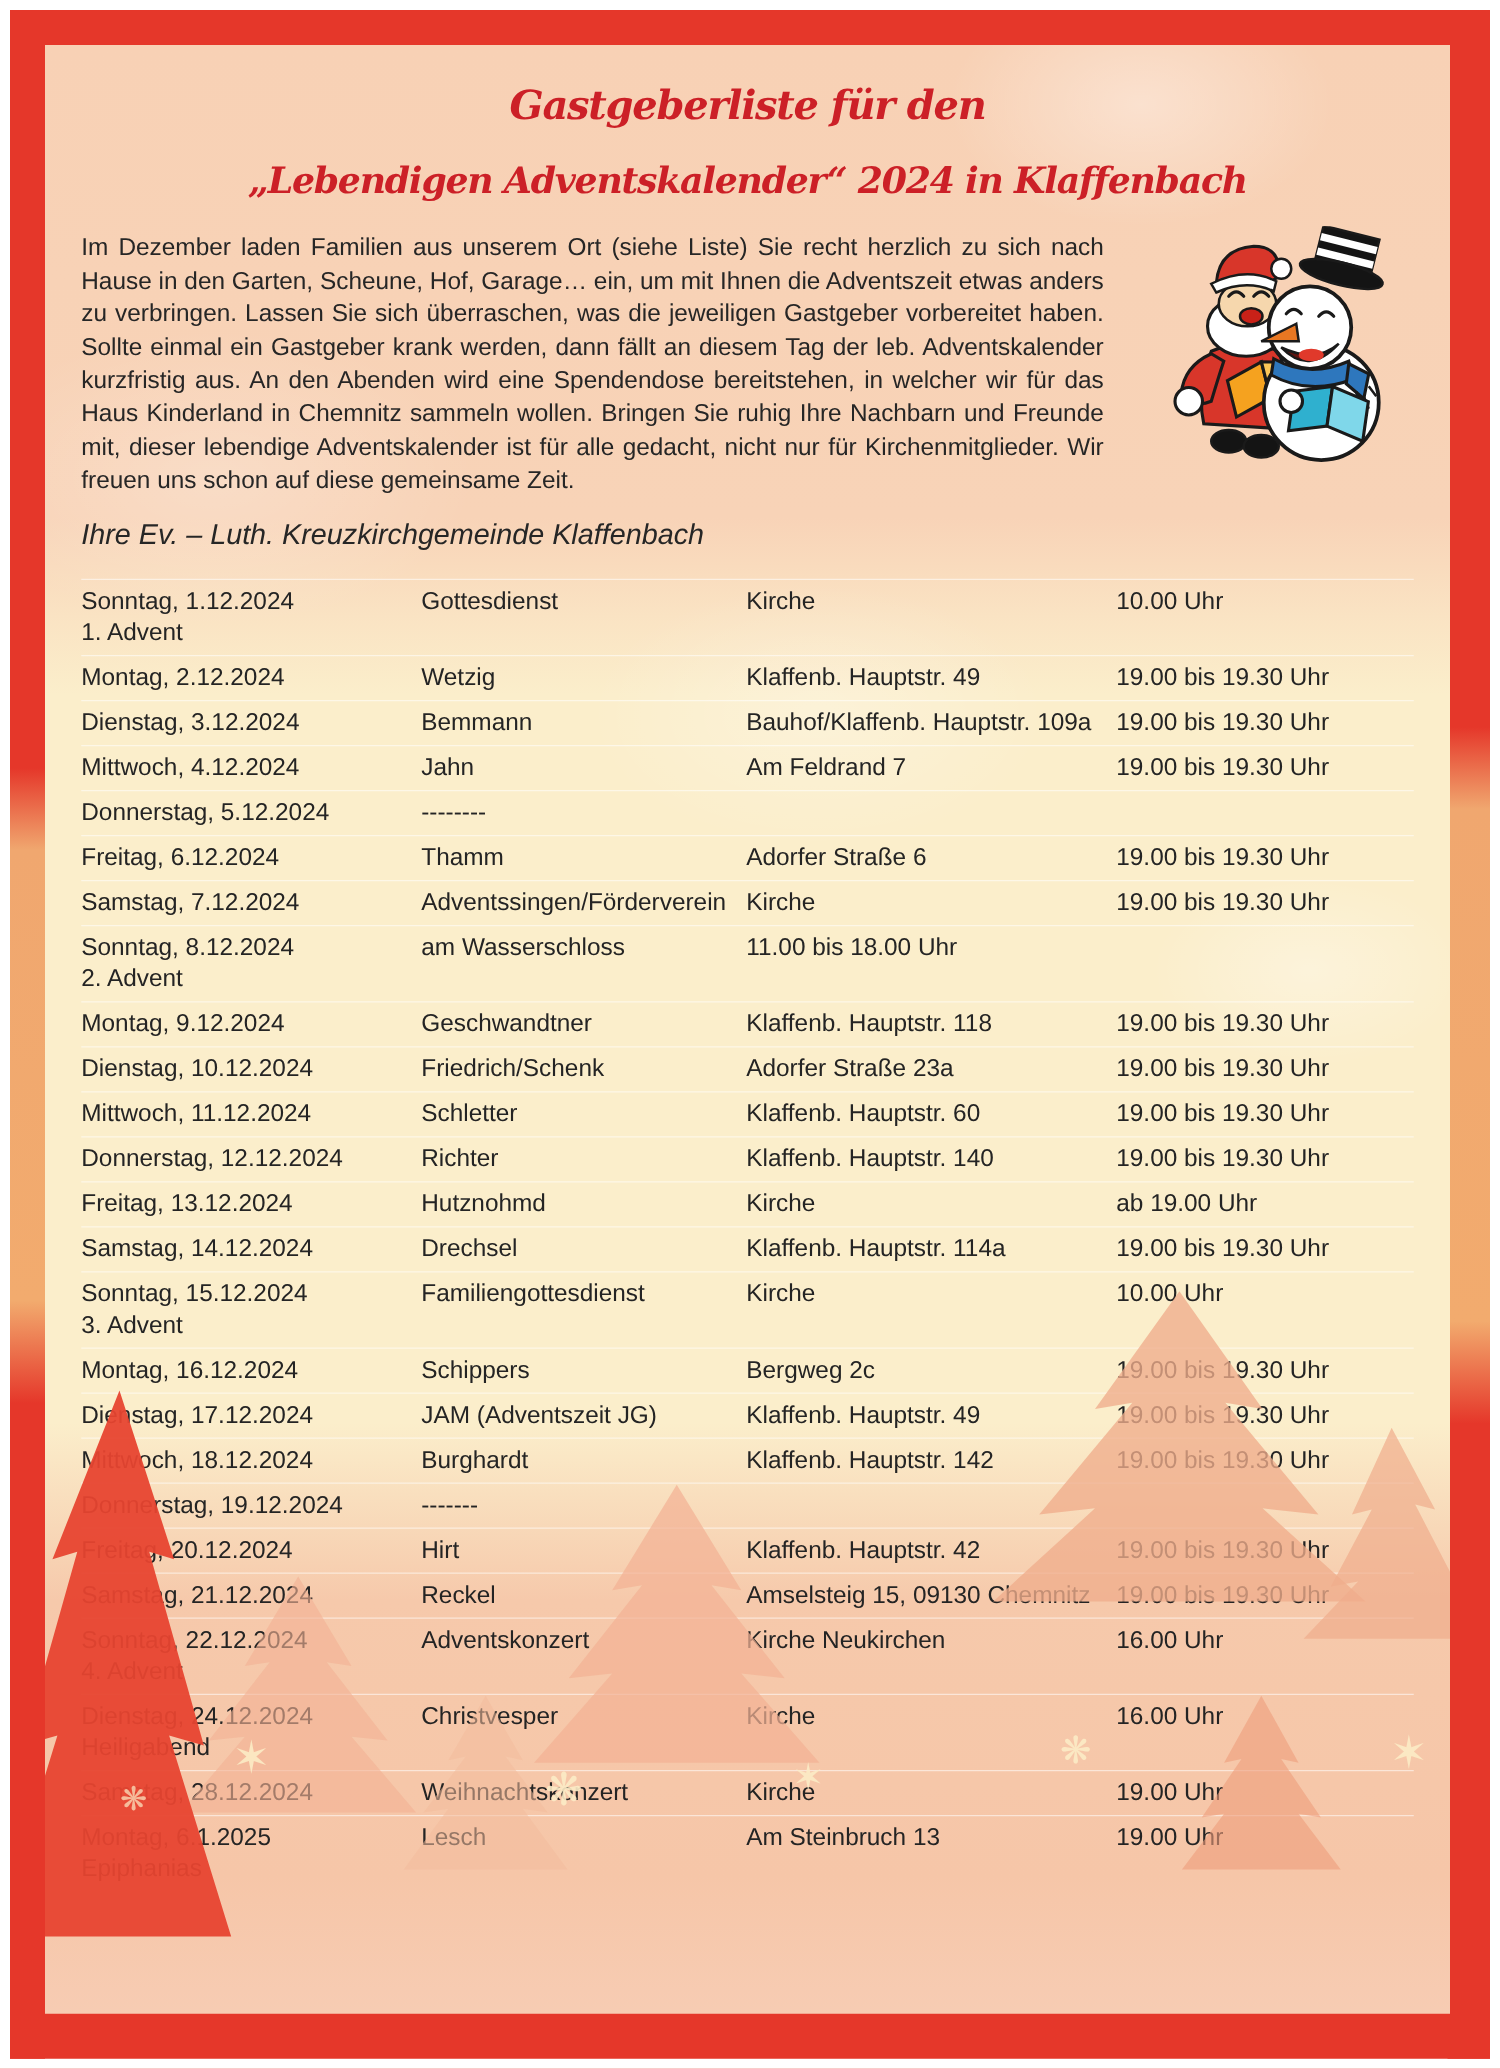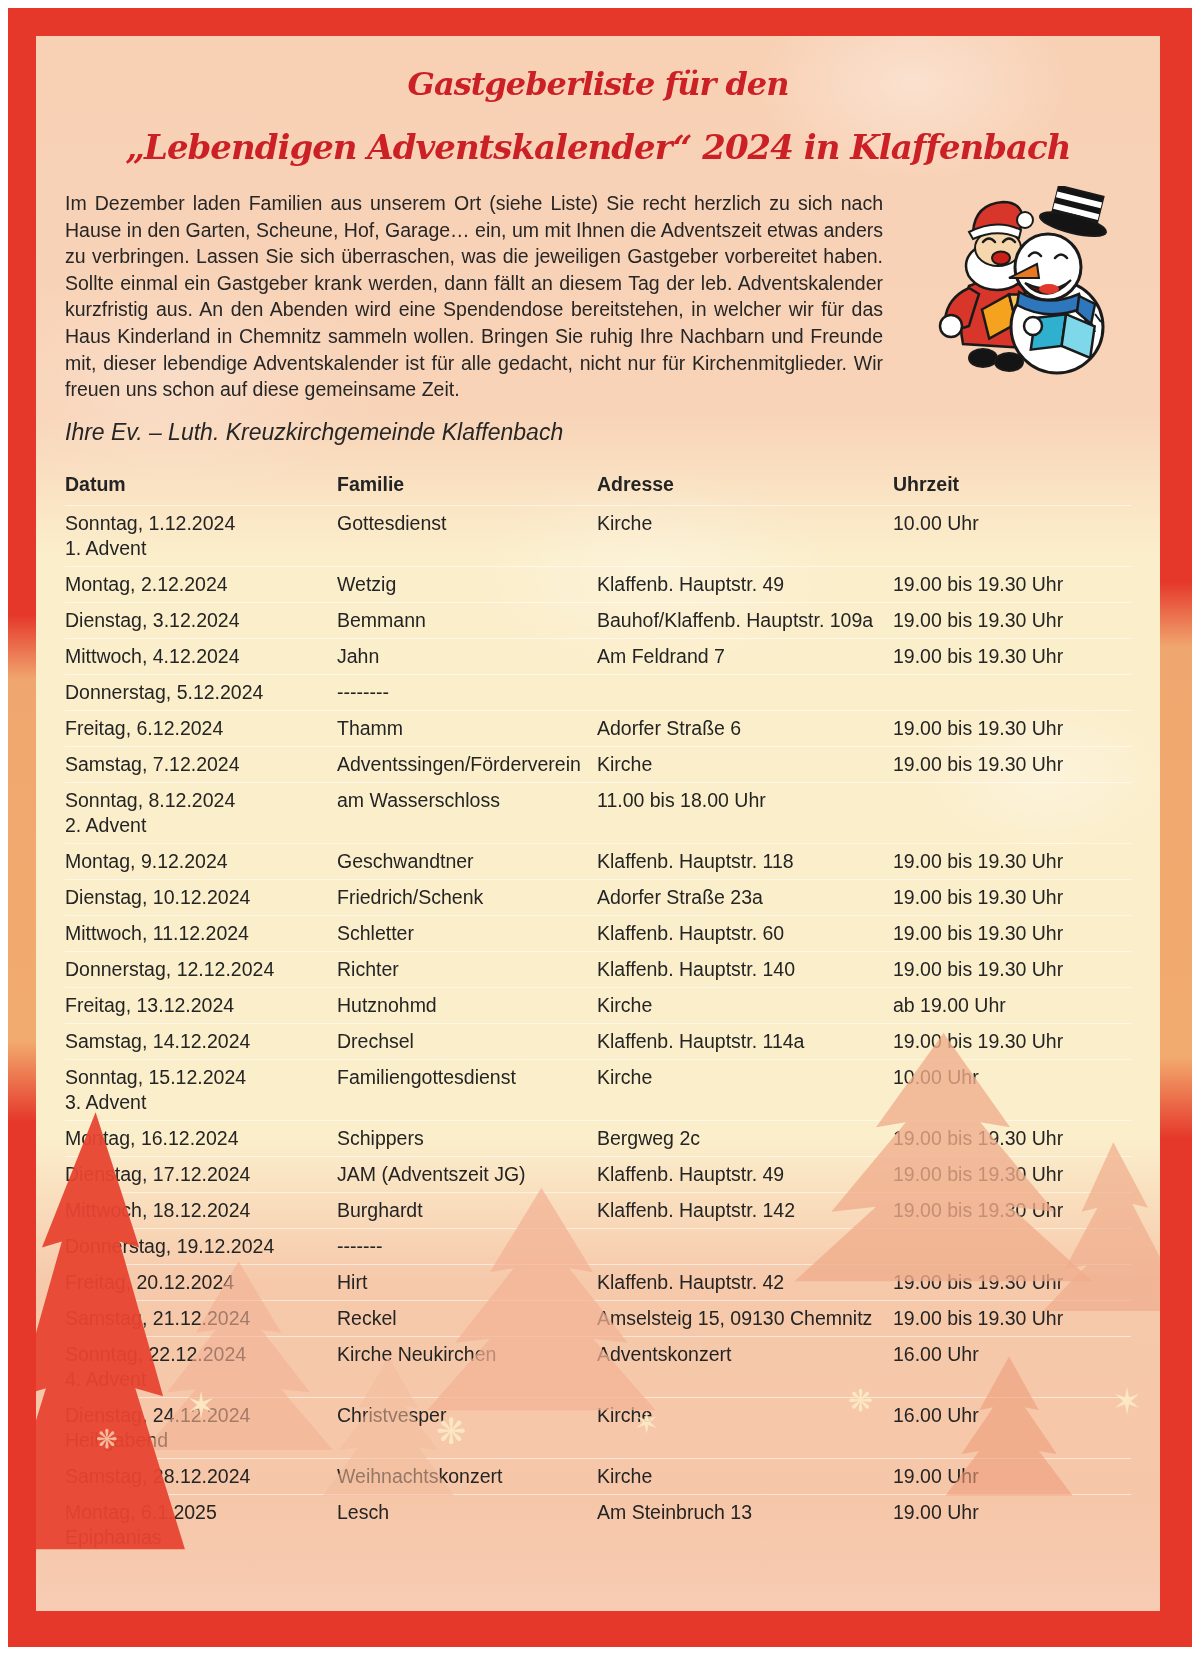--- a/index.html
+++ b/index.html
@@ -25,21 +25,21 @@
       linear-gradient(180deg,#f8d1b5 0%,#f8d3b7 24%,#fae3c3 29%,#fbeecb 33%,#fbeecb 70%,#f6c9ab 79%,#f6c6a8 93%,#f7ccb3 100%);
     overflow:hidden;
   }
   .deco{position:absolute;inset:0;pointer-events:none;}
   .flake{position:absolute;color:#fcecc6;font-size:36px;line-height:1;opacity:.9;}
   
   .title{margin:32px 20px 0 20px;text-align:center;color:#cc2027;
     font-family:"DejaVu Serif","Liberation Serif",serif;font-style:italic;font-weight:bold;
     letter-spacing:-1px;}
   .title .l1{font-size:32px;line-height:1.0;}
-  .title .l2{font-size:34px;line-height:1.0;margin-top:30px;}
+  .title .l2{font-size:29px;line-height:1.0;margin-top:30px;}
   
   .intro-wrap{display:flex;gap:20px;margin:26px 29px 0 29px;align-items:flex-start;}
   .intro{width:818px;flex:none;font-size:19.5px;line-height:26.6px;color:#262626;text-align:justify;}
   .figure{flex:1;display:flex;justify-content:center;margin-top:-4px;}
   .signature{margin:16px 29px 0 29px;font-size:23px;font-style:italic;color:#262626;}
   
   .table{margin:22px 0 0 0;padding:0 29px;}
   .trow,.thead{display:grid;grid-template-columns:272px 260px 296px 1fr;column-gap:0;}
   .thead{font-weight:bold;font-size:19.5px;color:#222;padding:4px 0 8px 0;}
   .trow{border-top:1px solid rgba(255,255,255,.55);padding:5px 0;}
@@ -150,26 +150,20 @@
 
             <circle cx="116" cy="140" r="9" fill="#ffffff" stroke="#1a1a1a" stroke-width="2.5"></circle>
           </g>
         </svg>
       </div>
     </div>
 
     <div class="signature">Ihre Ev. – Luth. Kreuzkirchgemeinde Klaffenbach</div>
 
     <div class="table">
-      <div class="thead">
-        <div class="tcell">Datum</div>
-        <div class="tcell">Familie</div>
-        <div class="tcell">Adresse</div>
-        <div class="tcell">Uhrzeit</div>
-      </div>
       <div>
           <div class="trow em">
             <div class="tcell c-date">
               <div>Sonntag, 1.12.2024</div>
               <div>1. Advent</div>
             </div>
             <div class="tcell c-family">Gottesdienst</div>
             <div class="tcell c-address">Kirche</div>
             <div class="tcell c-time">10.00 Uhr</div>
           </div>
@@ -332,22 +326,22 @@
             </div>
             <div class="tcell c-family">Reckel</div>
             <div class="tcell c-address">Amselsteig 15, 09130 Chemnitz</div>
             <div class="tcell c-time">19.00 bis 19.30 Uhr</div>
           </div>
           <div class="trow em">
             <div class="tcell c-date">
               <div>Sonntag, 22.12.2024</div>
               <div>4. Advent</div>
             </div>
+            <div class="tcell c-family">Adventskonzert</div>
             <div class="tcell c-address">Kirche Neukirchen</div>
-            <div class="tcell c-family">Adventskonzert</div>
             <div class="tcell c-time">16.00 Uhr</div>
           </div>
           <div class="trow em">
             <div class="tcell c-date">
               <div>Dienstag, 24.12.2024</div>
               <div>Heiligabend</div>
             </div>
             <div class="tcell c-family">Christvesper</div>
             <div class="tcell c-address">Kirche</div>
             <div class="tcell c-time">16.00 Uhr</div>

